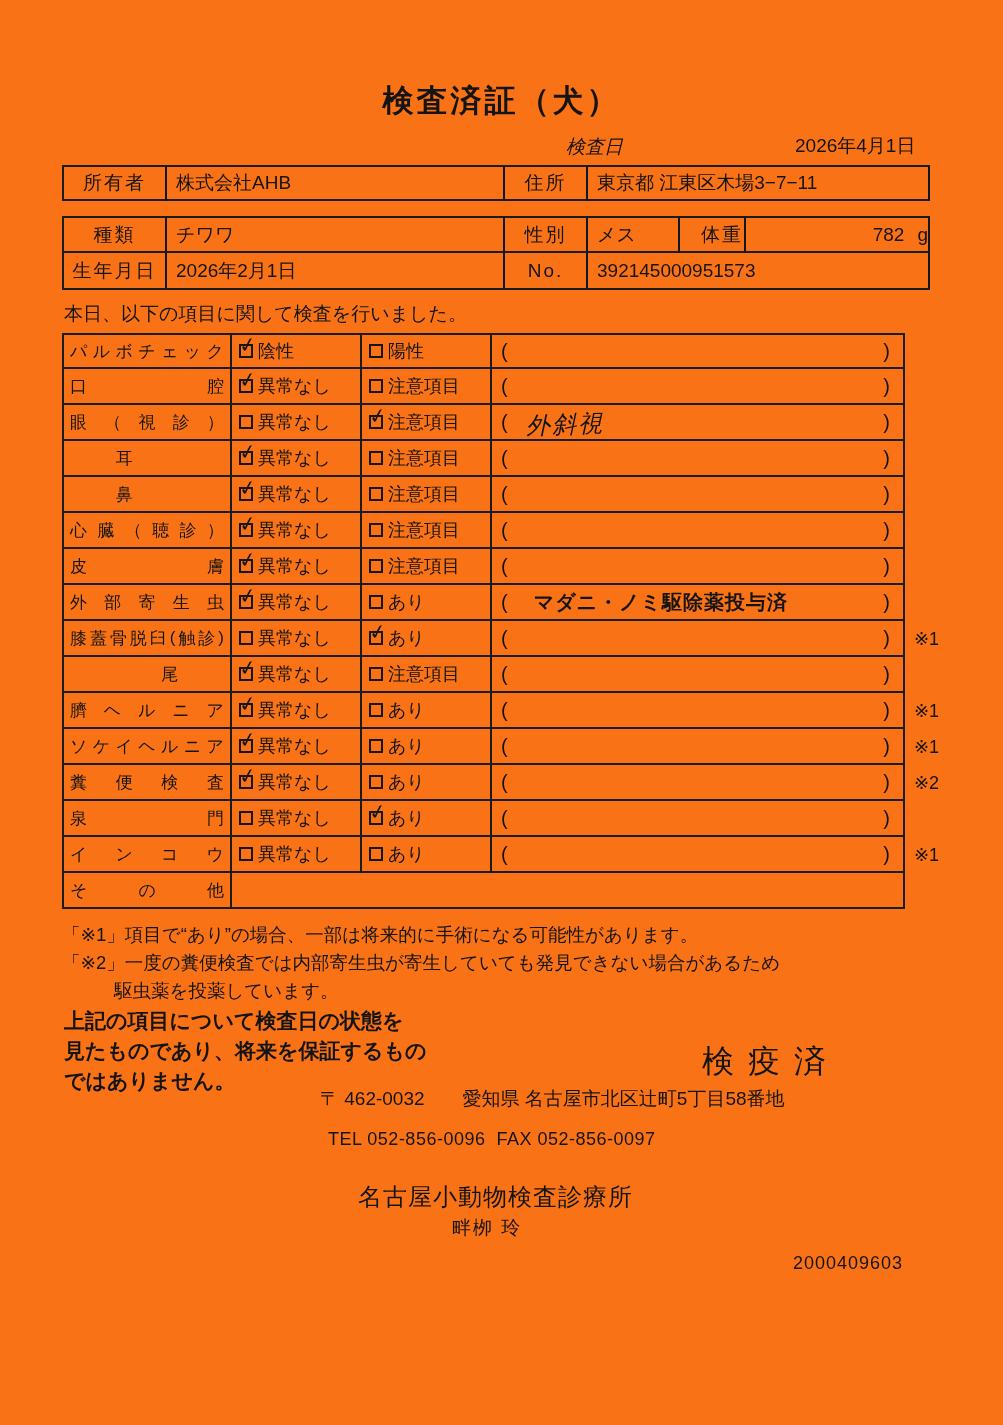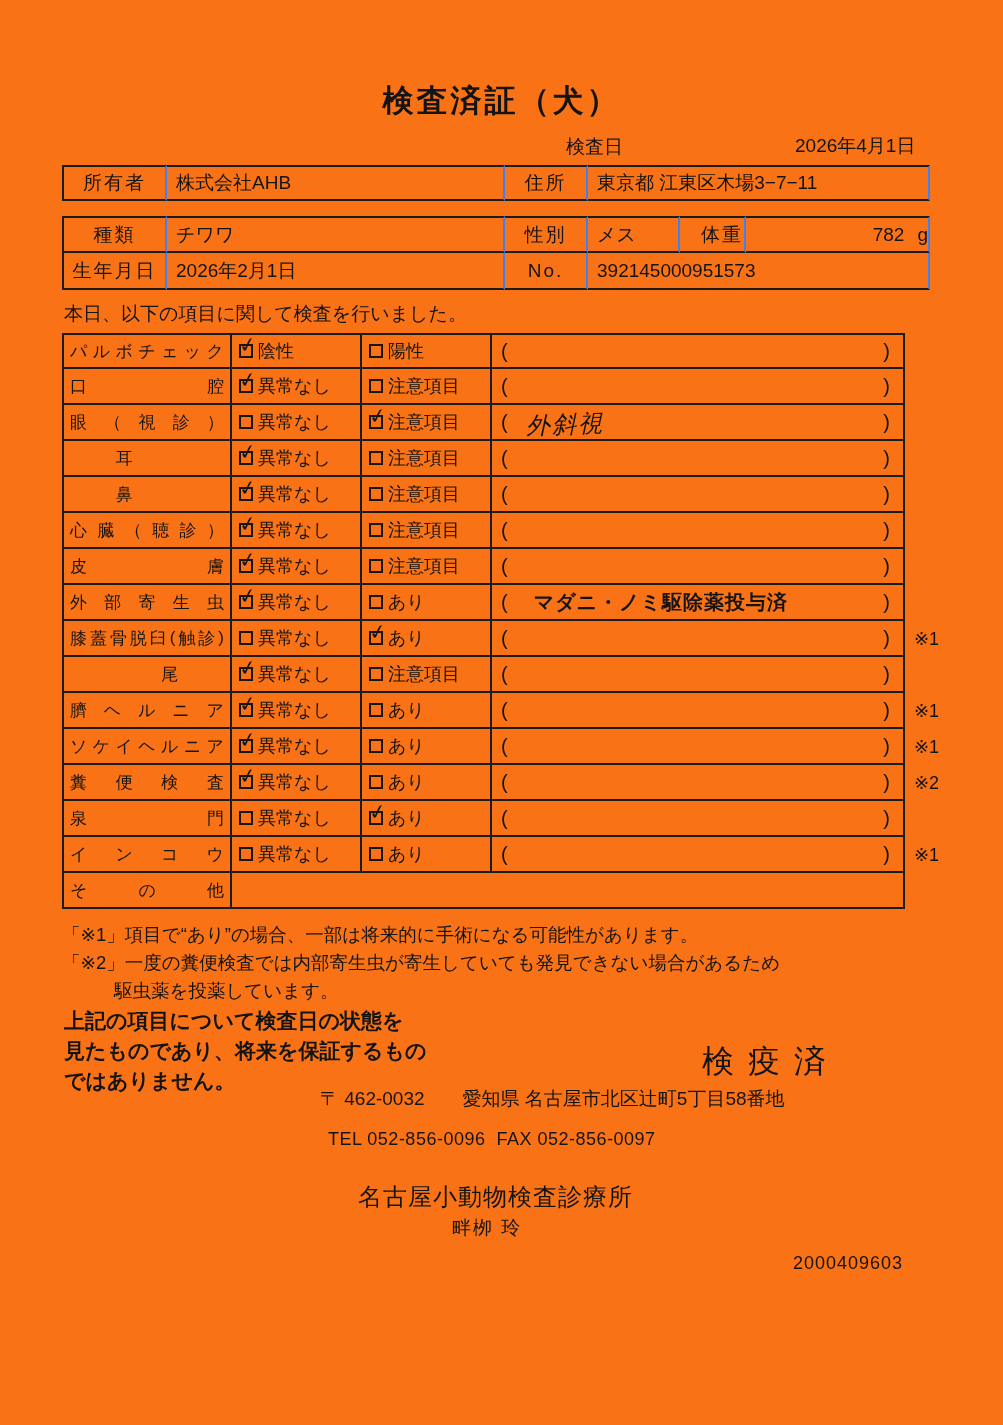--- a/index.html
+++ b/index.html
@@ -2,26 +2,26 @@
 <html><head>
 <meta charset="utf-8">
 <style>
   * { margin:0; padding:0; box-sizing:border-box; }
   html,body { background:#d8d8d8; }
   .page { position:relative; width:1003px; height:1425px; margin:0 auto; background:#f97316;
           font-family:"Liberation Sans","DejaVu Sans",sans-serif; color:#141414; overflow:hidden; }
   .abs { position:absolute; }
 
   .title { top:80px; left:0; width:100%; text-align:center; font-size:31px; font-weight:600; letter-spacing:3px; }
-  .date-label { top:134px; left:566px; font-size:19px; }
+  .date-label { top:134px; left:566px; font-size:19px;font-style:italic; }
   .date-value { top:133px; left:795px; font-size:19px; }
 
   .tbl { display:flex; flex-direction:column; }
   .trow { display:flex; }
-  .tcell { position:relative; border-right:2px solid #3b82f6; border-bottom:2px solid #1c1c1c;
+  .tcell { position:relative; border-right:2px solid #0f172a; border-bottom:2px solid #1c1c1c;
            display:flex; align-items:center; font-size:19px; }
   .trow .tcell:first-child { border-left:2px solid #1c1c1c; }
   .tbl .trow:first-child .tcell { border-top:2px solid #1c1c1c; }
   .lab { justify-content:center; letter-spacing:2px; }
   .val { padding-left:9px; }
 
   #owner-table { top:165px; left:62px; width:868px; }
   #owner-table .trow { height:36px; }
   #info-table { top:216px; left:62px; width:868px;border-radius:8px; }
   #info-table .trow { height:37px; }

